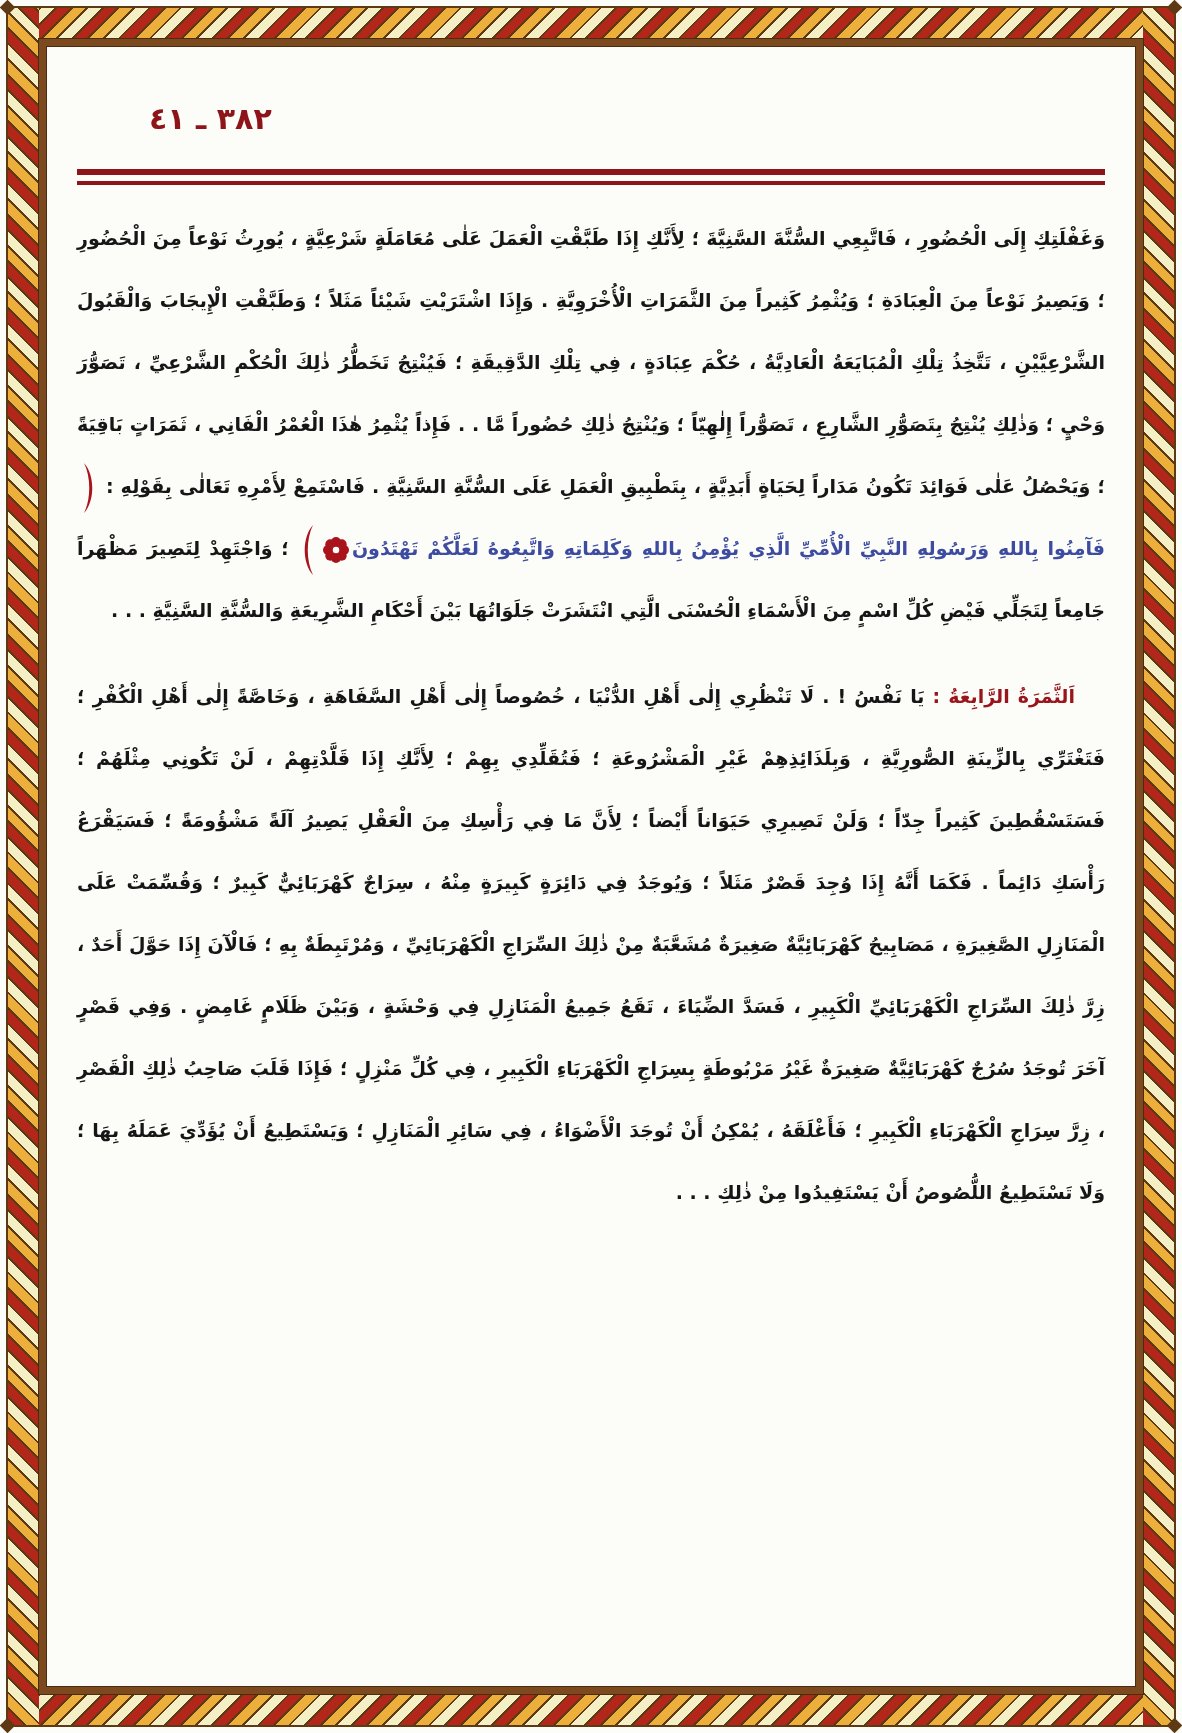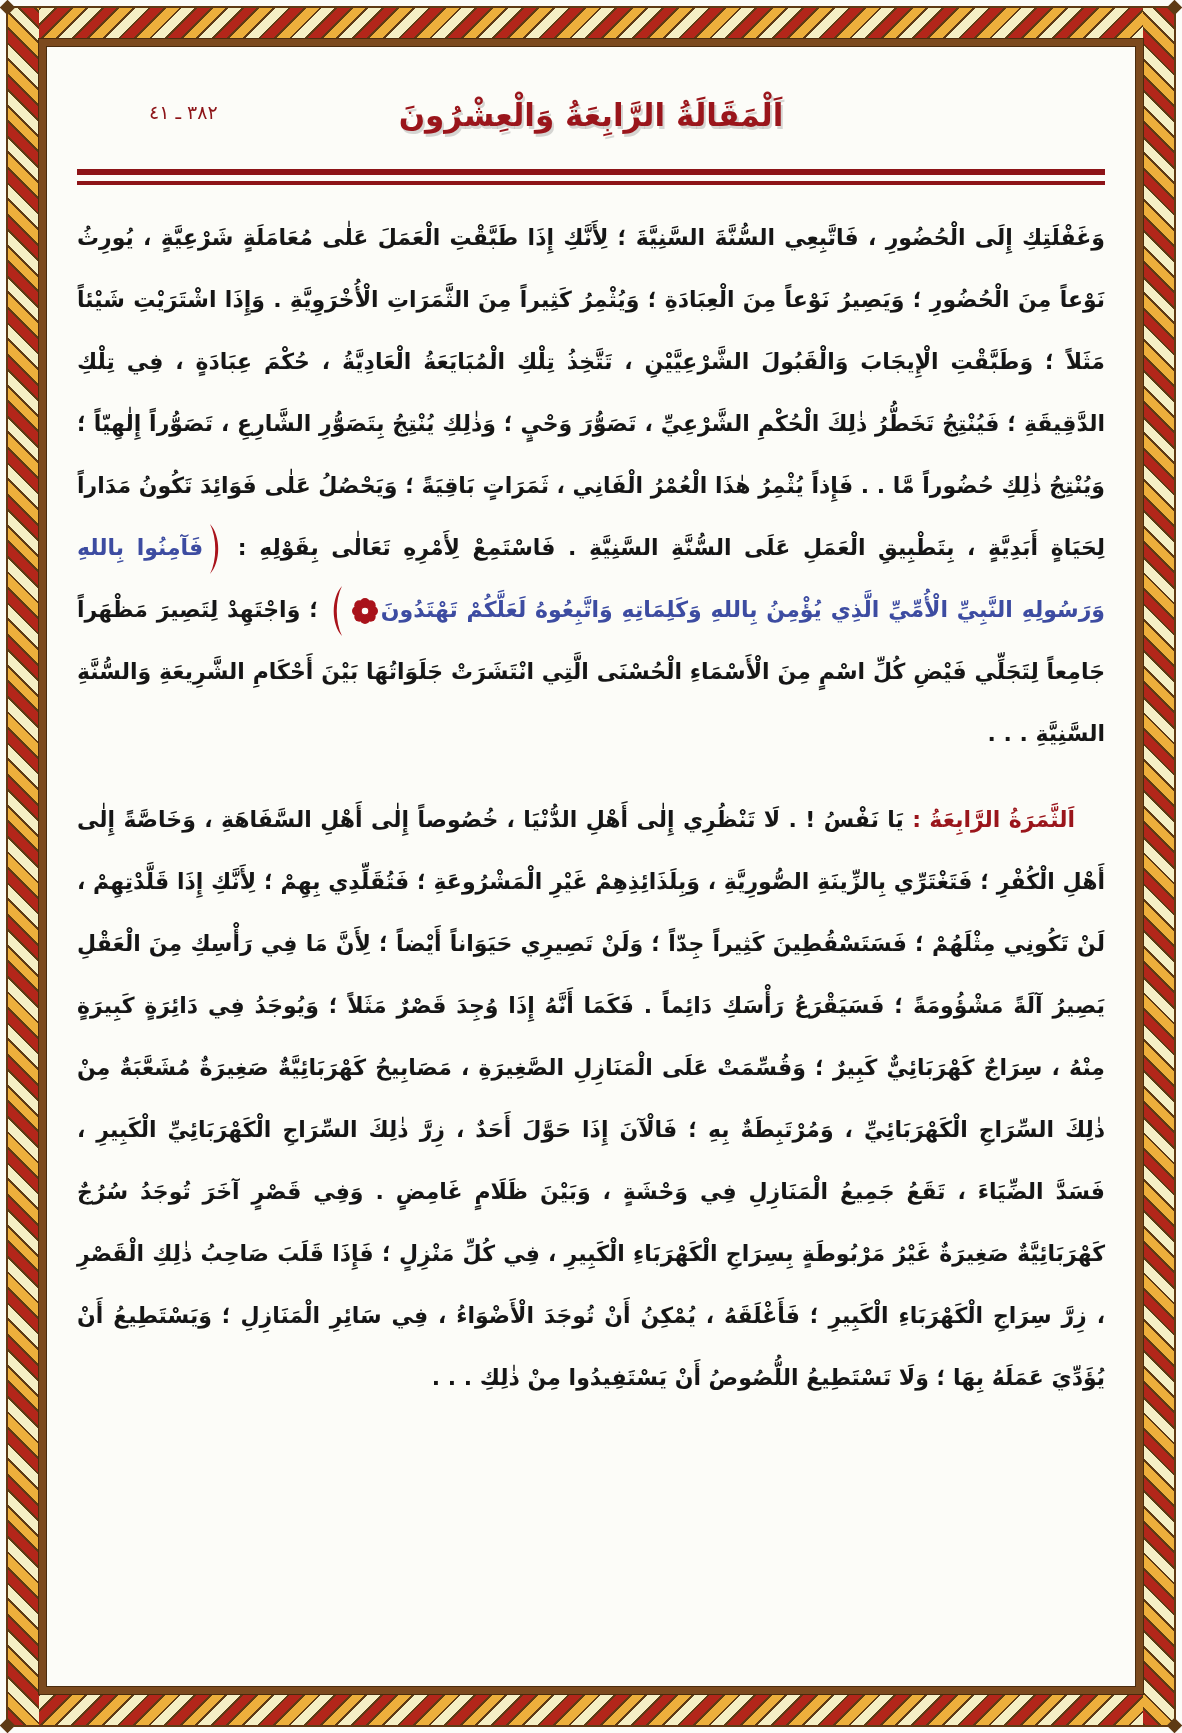--- a/index.html
+++ b/index.html
@@ -49,31 +49,31 @@
   }
   .header{position:relative;margin-top:50px;height:58px;}
   .page-title{
     position:absolute;left:0;right:0;text-align:center;
     color:#9a151b;font-size:31px;font-weight:bold;
     text-shadow:2px 3px 0 rgba(140,140,140,0.35);
     letter-spacing:0.5px;
   }
   .page-number{
     position:absolute;left:72px;top:4px;
-    color:#8d1418;font-size:19px;font-weight:normal;
+    color:#8d1418;font-size:30px;font-weight:bold;
     direction:rtl;
   }
   .header-rule{
     margin-top:14px;height:6px;
     border-top:6px solid #8d1418;border-bottom:4px solid #8d1418;
   }
 
   .body-text{
     margin-top:22px;
-    font-size:22px;font-weight:bold;color:#161616;
+    font-size:19px;font-weight:bold;color:#161616;
     line-height:62px;
     text-align:justify;text-justify:inter-word;
   }
   .body-text p{margin:0 0 24px 0;}
   .body-text p.indent2{text-indent:30px;}
   .body-text p.indent3{text-indent:38px;margin-bottom:0;}
   .lead{color:#9a151b;margin-top:26px;}
   .verse{color:#3d4ca1;}
   .ornament{display:inline-block;vertical-align:middle;margin:0 3px;line-height:0;}
 </style>
@@ -89,21 +89,20 @@
   <div class="chain chain-v chain-right"></div>
   <div class="inner-frame"></div>
   <div class="finial tl"></div>
   <div class="finial tr"></div>
   <div class="finial bl"></div>
   <div class="finial br"></div>
 
   <div class="content">
 
     <div class="header">
-      <div class="page-title">اَلْمَقَالَةُ الرَّابِعَةُ وَالْعِشْرُونَ</div>
       <div class="page-number">٣٨٢ ـ ٤١</div>
     </div>
     <div class="header-rule"></div>
 
     <div class="body-text">
 
       <p>
         <span>وَغَفْلَتِكِ إِلَى الْحُضُورِ ، فَاتَّبِعِي السُّنَّةَ السَّنِيَّةَ ؛ لِأَنَّكِ إِذَا طَبَّقْتِ الْعَمَلَ عَلٰى مُعَامَلَةٍ شَرْعِيَّةٍ ، يُورِثُ نَوْعاً مِنَ الْحُضُورِ ؛ وَيَصِيرُ نَوْعاً مِنَ الْعِبَادَةِ ؛ وَيُثْمِرُ كَثِيراً مِنَ الثَّمَرَاتِ الْأُخْرَوِيَّةِ . وَإِذَا اشْتَرَيْتِ شَيْئاً مَثَلاً ؛ وَطَبَّقْتِ الْإِيجَابَ وَالْقَبُولَ الشَّرْعِيَّيْنِ ، تَتَّخِذُ تِلْكِ الْمُبَايَعَةُ الْعَادِيَّةُ ، حُكْمَ عِبَادَةٍ ، فِي تِلْكِ الدَّقِيقَةِ ؛ فَيُنْتِجُ تَخَطُّرُ ذٰلِكَ الْحُكْمِ الشَّرْعِيِّ ، تَصَوُّرَ وَحْيٍ ؛ وَذٰلِكِ يُنْتِجُ بِتَصَوُّرِ الشَّارِعِ ، تَصَوُّراً إِلٰهِيّاً ؛ وَيُنْتِجُ ذٰلِكِ حُضُوراً مَّا . . فَإِذاً يُثْمِرُ هٰذَا الْعُمْرُ الْفَانِي ، ثَمَرَاتٍ بَاقِيَةً ؛ وَيَحْصُلُ عَلٰى فَوَائِدَ تَكُونُ مَدَاراً لِحَيَاةٍ أَبَدِيَّةٍ ، بِتَطْبِيقِ الْعَمَلِ عَلَى السُّنَّةِ السَّنِيَّةِ . فَاسْتَمِعْ لِأَمْرِهِ تَعَالٰى بِقَوْلِهِ : </span><span class="ornament"><svg width="16" height="50" viewBox="0 0 16 50">
               <path d="M4 0 C 15 12, 15 38, 4 50 C 11 36, 11 14, 4 0 Z" fill="#a9131b"></path>
             </svg></span><span class="verse">فَآمِنُوا بِاللهِ وَرَسُولِهِ النَّبِيِّ الْأُمِّيِّ الَّذِي يُؤْمِنُ بِاللهِ وَكَلِمَاتِهِ وَاتَّبِعُوهُ لَعَلَّكُمْ تَهْتَدُونَ</span><span class="ornament"><svg width="26" height="26" viewBox="0 0 26 26">

